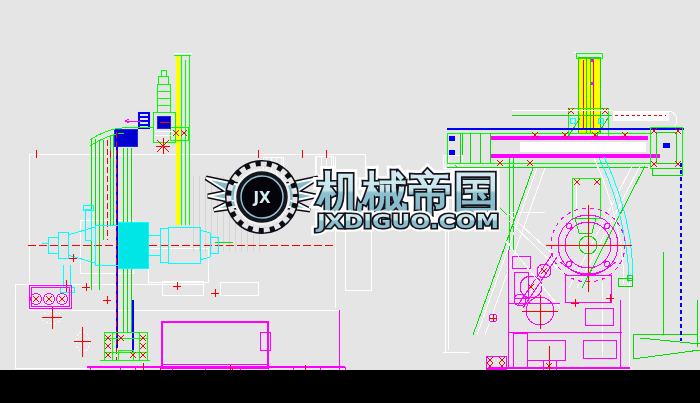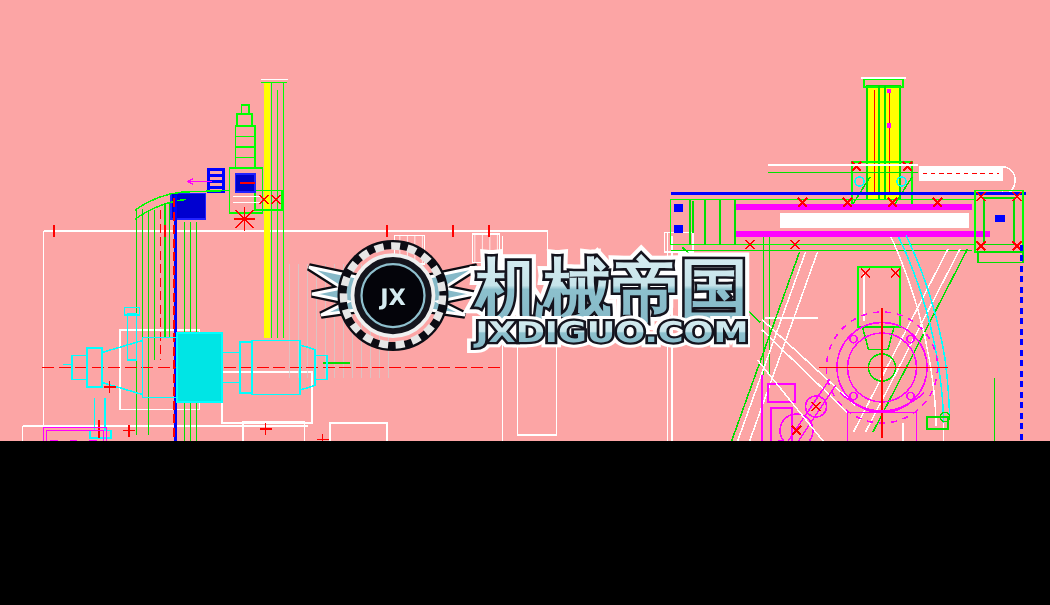--- a/index.html
+++ b/index.html
@@ -1,16 +1,16 @@
 <!DOCTYPE html>
 <html><head>
 <meta charset="utf-8">
 <style>
   html,body{margin:0;padding:0;background:#000;}
-  .stage{position:relative;width:700px;height:294px;background:#fca5a5;overflow:hidden;
+  .stage{position:relative;width:700px;height:370px;background:#e5e5e5;overflow:hidden;
          font-family:"DejaVu Sans",sans-serif;text-decoration:underline;}
   svg{position:absolute;left:0;top:0;}
   .g{stroke:#00e000;fill:none;stroke-width:1}
   .gb{stroke:#00ff00;fill:none;stroke-width:1}
   .c{stroke:#00ffff;fill:none;stroke-width:1}
   .m{stroke:#ff00ff;fill:none;stroke-width:1}
   .m2{stroke:#ff00ff;fill:none;stroke-width:2}
   .w{stroke:#ffffff;fill:none;stroke-width:1}
   .r{stroke:#ff0000;fill:none;stroke-width:1}
   .b{stroke:#0000ff;fill:none;stroke-width:1.5}

